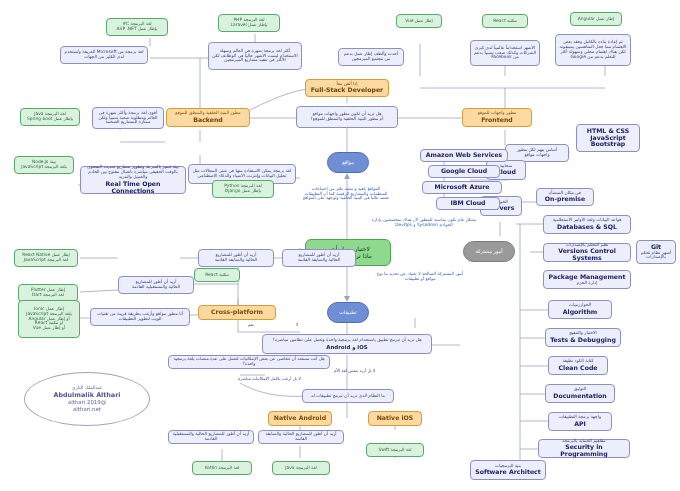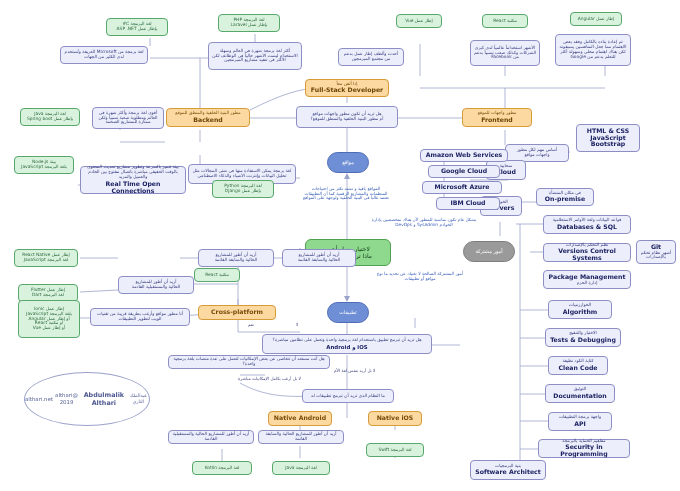--- a/index.html
+++ b/index.html
@@ -65,21 +65,21 @@
   .node.note .ar{color:#3f63bb;font-size:4.3px;}
 
   .edge-label{
     position:absolute;font-size:4.2px;color:#3b3f7a;
     background:transparent;white-space:nowrap;
   }
 
   .watermark{
     position:absolute;left:24px;top:372px;width:124px;height:52px;
     border:1px solid #9aa3c9;border-radius:50%;
-    display:flex;flex-direction:row;align-items:center;justify-content:center;
+    display:flex;flex-direction:column;align-items:center;justify-content:center;
     color:#5a6498;font-size:5px;line-height:1.25;text-align:center;
   }
   .watermark .wm-ar{font-size:4.6px;}
   .watermark .wm-name{font-size:6.4px;font-weight:bold;color:#4e5890;}
   .watermark .wm-h{font-size:5.4px;}
 </style>
 </head>
 <body>
 
 <div id="canvas">

